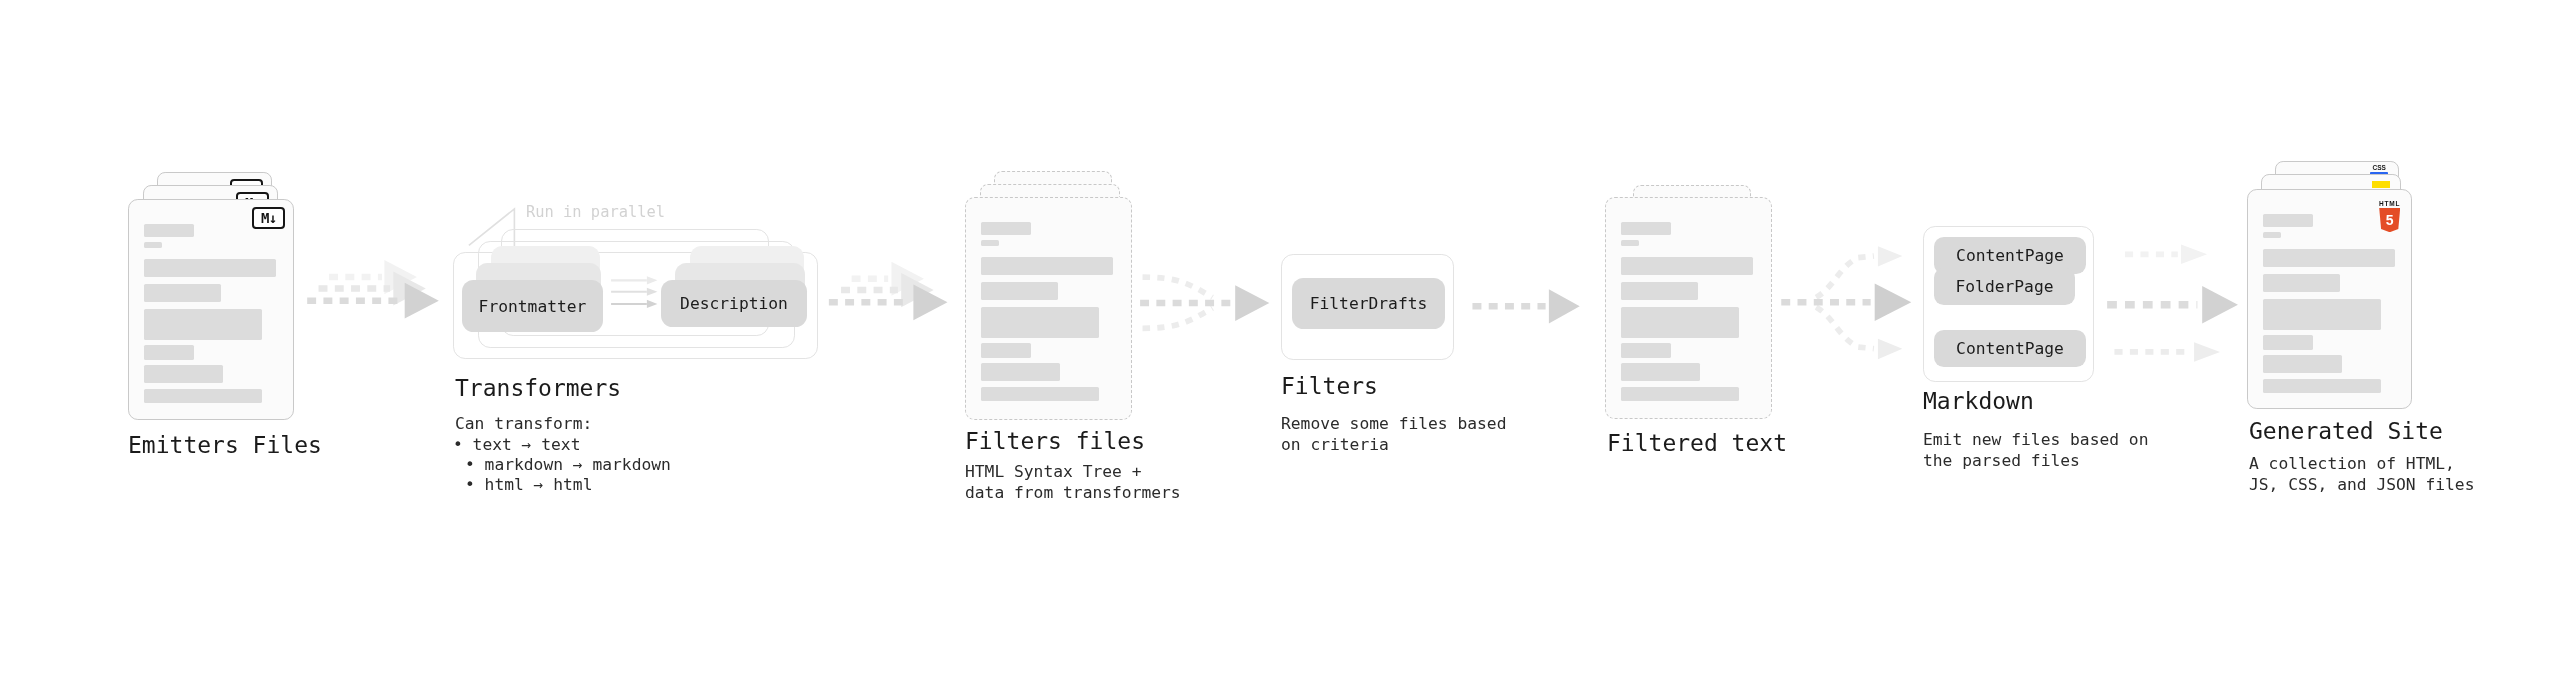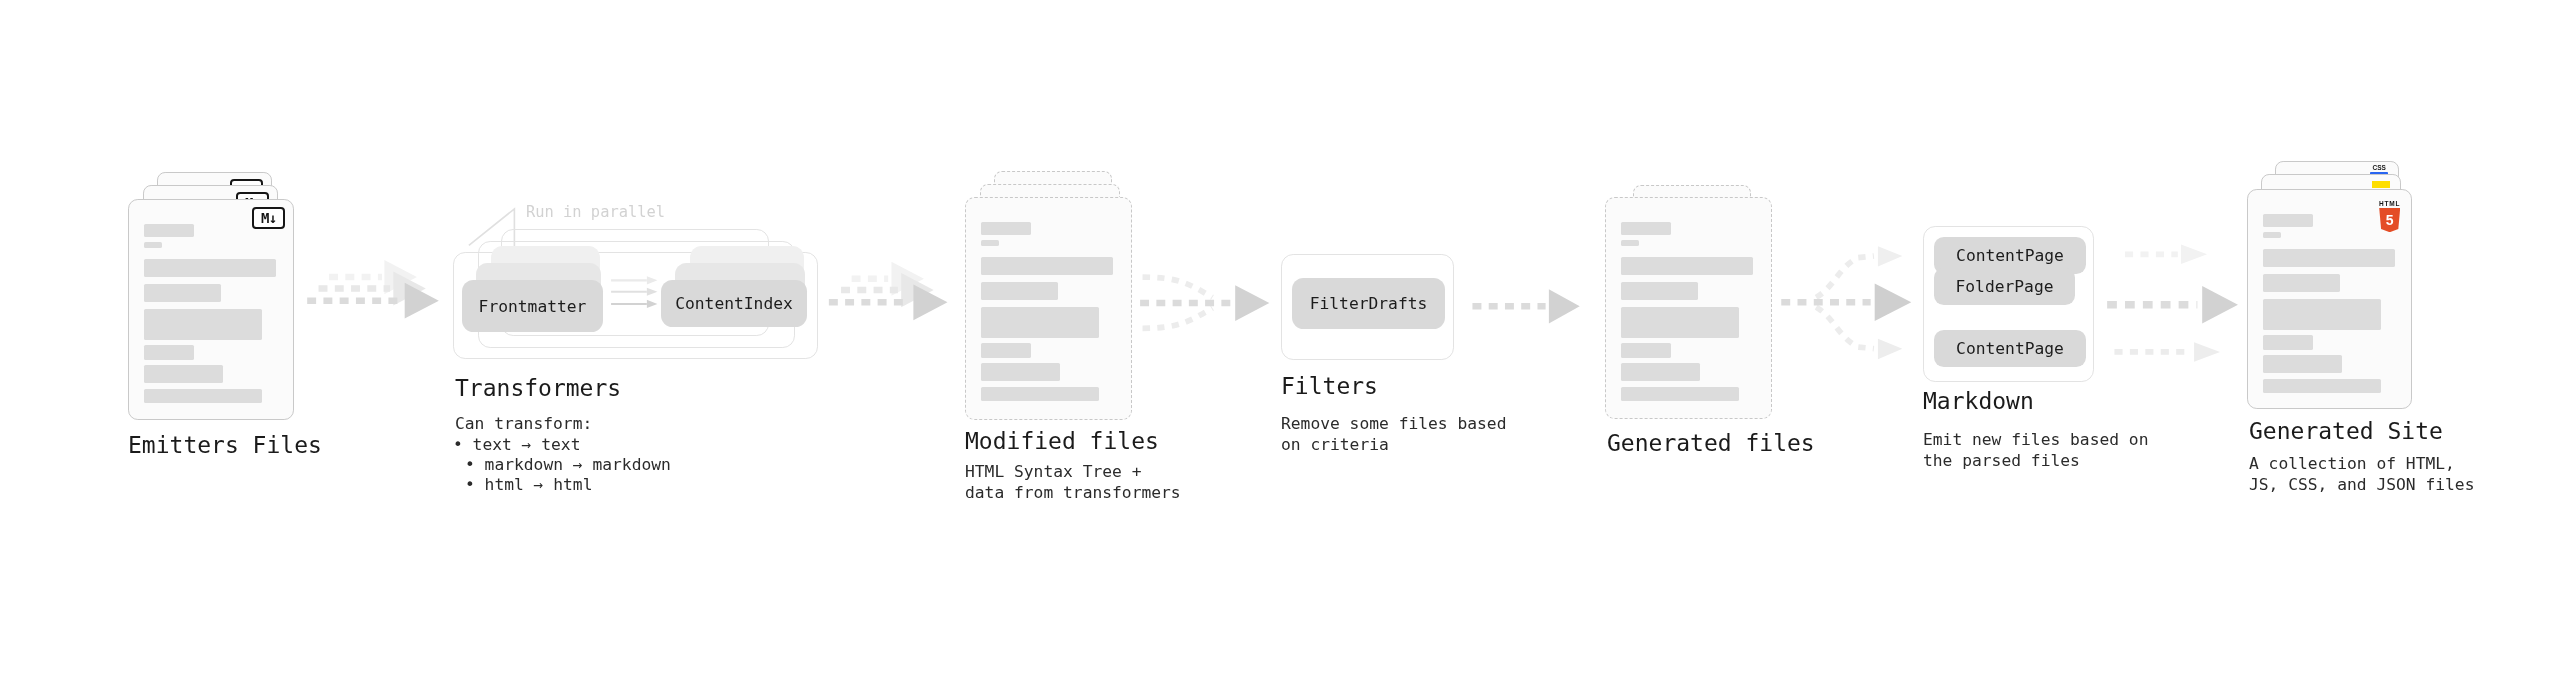--- a/index.html
+++ b/index.html
@@ -144,21 +144,21 @@
     <div class="obox" style="left:501px;top:229px;width:268px;height:107px;"></div>
     <div class="obox" style="left:478px;top:241px;width:317px;height:107px;"></div>
     <div class="obox" style="left:453px;top:252px;width:365px;height:107px;"></div>
 
     <div class="pill ghost2" style="left:491px;top:246px;width:109px;height:44px;"></div>
     <div class="pill ghost1" style="left:476px;top:263px;width:125px;height:46px;"></div>
     <div class="pill" style="left:462px;top:280px;width:141px;height:52px;">Frontmatter</div>
 
     <div class="pill ghost2" style="left:690px;top:246px;width:114px;height:44px;"></div>
     <div class="pill ghost1" style="left:675px;top:263px;width:130px;height:46px;"></div>
-    <div class="pill" style="left:661px;top:280px;width:146px;height:47px;">ContentIndex</div>
+    <div class="pill" style="left:661px;top:280px;width:146px;height:47px;">Description</div>
 
     <div class="node-title" style="left:455px;top:375px;">Transformers</div>
     <div class="node-desc" style="left:455px;top:414px;line-height:20.3px;">Can transform:</div>
     <div class="node-desc" style="left:453px;top:435px;line-height:20.3px;">• text → text</div>
     <div class="node-desc" style="left:465px;top:455px;line-height:20.3px;">• markdown → markdown</div>
     <div class="node-desc" style="left:465px;top:475px;line-height:20.3px;">• html → html</div>
   </div>
 
   <div>
     <div class="doc dashed z1" style="left:994px;top:171px;width:118px;height:89px;border-radius:8.1px;"></div>
@@ -168,21 +168,21 @@
           <div class="bar" style="top: 24.4px; width: 50px; height: 12.2px;"></div>
           <div class="bar" style="top: 42px; width: 18px; height: 5.7px;"></div>
           <div class="bar" style="top: 59px; width: 132px; height: 18px;"></div>
           <div class="bar" style="top: 84px; width: 77px; height: 18px;"></div>
           <div class="bar" style="top: 109px; width: 118px; height: 31px;"></div>
           <div class="bar" style="top: 145px; width: 50px; height: 14.6px;"></div>
           <div class="bar" style="top: 165px; width: 79px; height: 18px;"></div>
           <div class="bar" style="top: 189px; width: 118px; height: 14px;"></div>
         </div>
     </div>
-    <div class="node-title" style="left:965px;top:428px;">Modified files</div>
+    <div class="node-title" style="left:965px;top:428px;">Filters files</div>
     <div class="node-desc" style="left:965px;top:461px;">HTML Syntax Tree +
 data from transformers</div>
   </div>
 
   <div>
     <div class="obox filled" style="left:1281px;top:254px;width:173px;height:106px;"></div>
     <div class="pill" style="left:1292px;top:278px;width:153px;height:51px;">FilterDrafts</div>
     <div class="node-title" style="left:1281px;top:373px;">Filters</div>
     <div class="node-desc" style="left:1281px;top:413px;">Remove some files based
 on criteria</div>
@@ -195,21 +195,21 @@
           <div class="bar" style="top: 24.4px; width: 50px; height: 12.2px;"></div>
           <div class="bar" style="top: 42px; width: 18px; height: 5.7px;"></div>
           <div class="bar" style="top: 59px; width: 132px; height: 18px;"></div>
           <div class="bar" style="top: 84px; width: 77px; height: 18px;"></div>
           <div class="bar" style="top: 109px; width: 118px; height: 31px;"></div>
           <div class="bar" style="top: 145px; width: 50px; height: 14.6px;"></div>
           <div class="bar" style="top: 165px; width: 79px; height: 18px;"></div>
           <div class="bar" style="top: 189px; width: 118px; height: 14px;"></div>
         </div>
     </div>
-    <div class="node-title" style="left:1607px;top:430px;">Generated files</div>
+    <div class="node-title" style="left:1607px;top:430px;">Filtered text</div>
   </div>
 
   <div>
     <div class="obox filled" style="left:1923px;top:226px;width:171px;height:156px;"></div>
     <div class="pill" style="left:1934px;top:237px;width:152px;height:37px;border-radius:9.8px;">ContentPage</div>
     <div class="pill" style="left:1934px;top:268px;width:141px;height:37px;border-radius:9.8px;">FolderPage</div>
     <div class="pill" style="left:1934px;top:330px;width:152px;height:37px;border-radius:9.8px;">ContentPage</div>
     <div class="node-title" style="left:1923px;top:388px;">Markdown</div>
     <div class="node-desc" style="left:1923px;top:429px;">Emit new files based on
 the parsed files</div>

